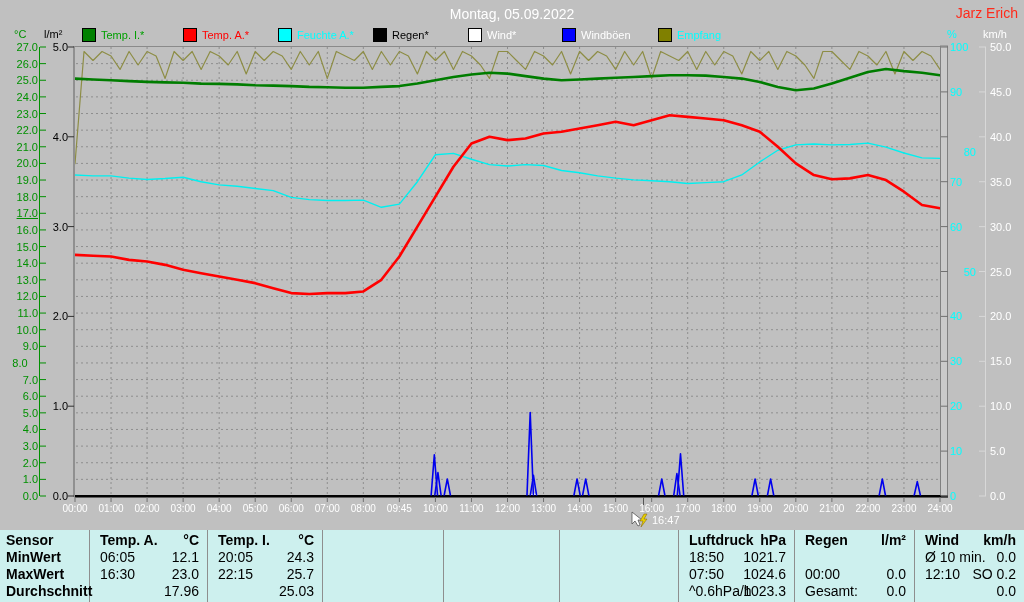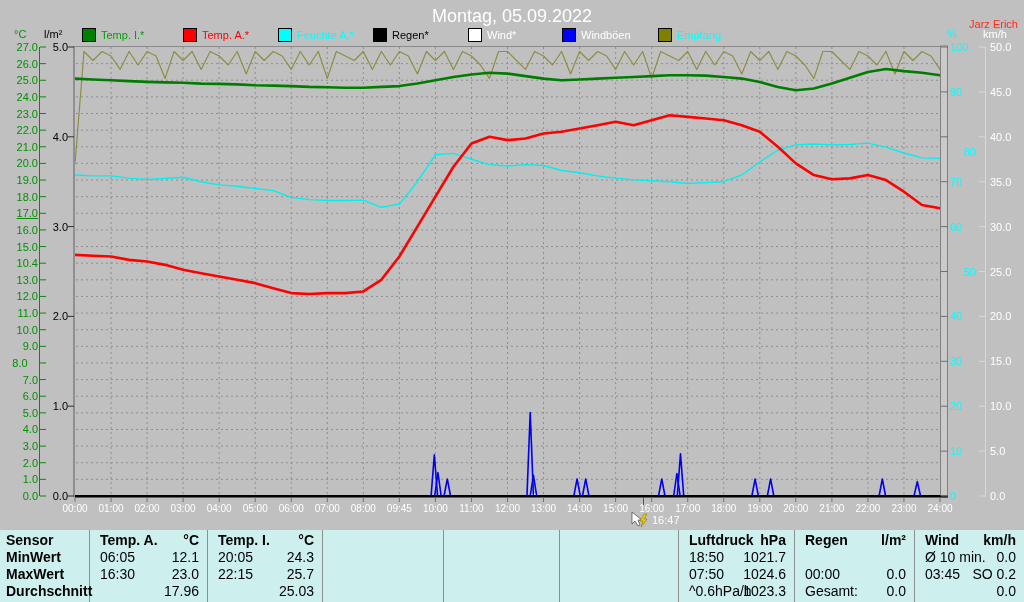--- a/index.html
+++ b/index.html
@@ -3,22 +3,22 @@
 <meta charset="utf-8">
 <style>
   html,body{margin:0;padding:0;}
   body{
     width:1024px;height:602px;position:relative;overflow:hidden;
     background:#c0c0c0;
     font-family:"Liberation Sans", sans-serif;
     -webkit-font-smoothing:none;
   }
   .abs{position:absolute;}
-  #title{left:0;top:6px;width:1024px;text-align:center;color:#ffffff;font-size:18px;}
-  #owner{right:6px;top:18px;color:#ff2a1a;font-size:11px;}
+  #title{left:0;top:6px;width:1024px;text-align:center;color:#ffffff;font-size:14px;}
+  #owner{right:6px;top:5px;color:#ff2a1a;font-size:14px;}
   .unit{font-size:11px;top:28px;}
   #unit-tempc{left:14px;color:#009000;}
   #unit-rain{left:44px;color:#000000;}
   #unit-hum{left:947px;color:#00ffff;}
   #unit-wind{left:983px;color:#ffffff;}
   .legend-item{position:absolute;top:28px;height:13px;font-size:11px;display:flex;align-items:center;}
   .legend-swatch{width:12px;height:12px;border:1px solid #000;margin-right:5px;flex:0 0 auto;}
   .ytick{position:absolute;font-size:11px;line-height:12px;}
   .xtick{position:absolute;font-size:10px;color:#ffffff;width:40px;text-align:center;top:503px;}
   #cursor-label{left:652px;top:514px;color:#ffffff;font-size:11px;}
@@ -241,21 +241,21 @@
     <div class="ytick" style="left: 2px; top: 90.8889px; width: 36px; color: rgb(0, 144, 0); text-align: right;">24.0</div>
     <div class="ytick" style="left: 2px; top: 107.519px; width: 36px; color: rgb(0, 144, 0); text-align: right;">23.0</div>
     <div class="ytick" style="left: 2px; top: 124.148px; width: 36px; color: rgb(0, 144, 0); text-align: right;">22.0</div>
     <div class="ytick" style="left: 2px; top: 140.778px; width: 36px; color: rgb(0, 144, 0); text-align: right;">21.0</div>
     <div class="ytick" style="left: 2px; top: 157.407px; width: 36px; color: rgb(0, 144, 0); text-align: right;">20.0</div>
     <div class="ytick" style="left: 2px; top: 174.037px; width: 36px; color: rgb(0, 144, 0); text-align: right;">19.0</div>
     <div class="ytick" style="left: 2px; top: 190.667px; width: 36px; color: rgb(0, 144, 0); text-align: right;">18.0</div>
     <div class="ytick" style="left: 2px; top: 207.296px; width: 36px; color: rgb(0, 144, 0); text-align: right; text-decoration: underline;">17.0</div>
     <div class="ytick" style="left: 2px; top: 223.926px; width: 36px; color: rgb(0, 144, 0); text-align: right;">16.0</div>
     <div class="ytick" style="left: 2px; top: 240.556px; width: 36px; color: rgb(0, 144, 0); text-align: right;">15.0</div>
-    <div class="ytick" style="left: 2px; top: 257.185px; width: 36px; color: rgb(0, 144, 0); text-align: right;">10.4</div>
+    <div class="ytick" style="left: 2px; top: 257.185px; width: 36px; color: rgb(0, 144, 0); text-align: right;">14.0</div>
     <div class="ytick" style="left: 2px; top: 273.815px; width: 36px; color: rgb(0, 144, 0); text-align: right;">13.0</div>
     <div class="ytick" style="left: 2px; top: 290.444px; width: 36px; color: rgb(0, 144, 0); text-align: right;">12.0</div>
     <div class="ytick" style="left: 2px; top: 307.074px; width: 36px; color: rgb(0, 144, 0); text-align: right;">11.0</div>
     <div class="ytick" style="left: 2px; top: 323.704px; width: 36px; color: rgb(0, 144, 0); text-align: right;">10.0</div>
     <div class="ytick" style="left: 2px; top: 340.333px; width: 36px; color: rgb(0, 144, 0); text-align: right;">9.0</div>
     <div class="ytick" style="left: 2px; top: 356.963px; width: 36px; color: rgb(0, 144, 0); text-align: center;">8.0</div>
     <div class="ytick" style="left: 2px; top: 373.593px; width: 36px; color: rgb(0, 144, 0); text-align: right;">7.0</div>
     <div class="ytick" style="left: 2px; top: 390.222px; width: 36px; color: rgb(0, 144, 0); text-align: right;">6.0</div>
     <div class="ytick" style="left: 2px; top: 406.852px; width: 36px; color: rgb(0, 144, 0); text-align: right;">5.0</div>
     <div class="ytick" style="left: 2px; top: 423.481px; width: 36px; color: rgb(0, 144, 0); text-align: right;">4.0</div>
@@ -360,21 +360,21 @@
     <div class="tcell r" style="left: 920px; top: 551px; width: 96px;">0.0</div>
     <div class="tcell bold" style="left: 6px; top: 568px; width: 77px;">MaxWert</div>
     <div class="tcell" style="left: 100px; top: 568px; width: 78px;">16:30</div>
     <div class="tcell r" style="left: 95px; top: 568px; width: 104px;">23.0</div>
     <div class="tcell" style="left: 218px; top: 568px; width: 75px;">22:15</div>
     <div class="tcell r" style="left: 213px; top: 568px; width: 101px;">25.7</div>
     <div class="tcell" style="left: 689px; top: 568px; width: 76px;">07:50</div>
     <div class="tcell r" style="left: 684px; top: 568px; width: 102px;">1024.6</div>
     <div class="tcell" style="left: 805px; top: 568px; width: 80px;">00:00</div>
     <div class="tcell r" style="left: 800px; top: 568px; width: 106px;">0.0</div>
-    <div class="tcell" style="left: 925px; top: 568px; width: 70px;">03:45</div>
+    <div class="tcell" style="left: 925px; top: 568px; width: 70px;">12:10</div>
     <div class="tcell r" style="left: 920px; top: 568px; width: 96px;">SO 0.2</div>
     <div class="tcell bold" style="left: 6px; top: 585px; width: 77px;">Durchschnitt</div>
     <div class="tcell r" style="left: 95px; top: 585px; width: 104px;">17.96</div>
     <div class="tcell r" style="left: 213px; top: 585px; width: 101px;">25.03</div>
     <div class="tcell" style="left: 689px; top: 585px; width: 76px;">^0.6hPa/h</div>
     <div class="tcell r" style="left: 684px; top: 585px; width: 102px;">1023.3</div>
     <div class="tcell" style="left: 805px; top: 585px; width: 80px;">Gesamt:</div>
     <div class="tcell r" style="left: 800px; top: 585px; width: 106px;">0.0</div>
     <div class="tcell r" style="left: 920px; top: 585px; width: 96px;">0.0</div>
   </div>

